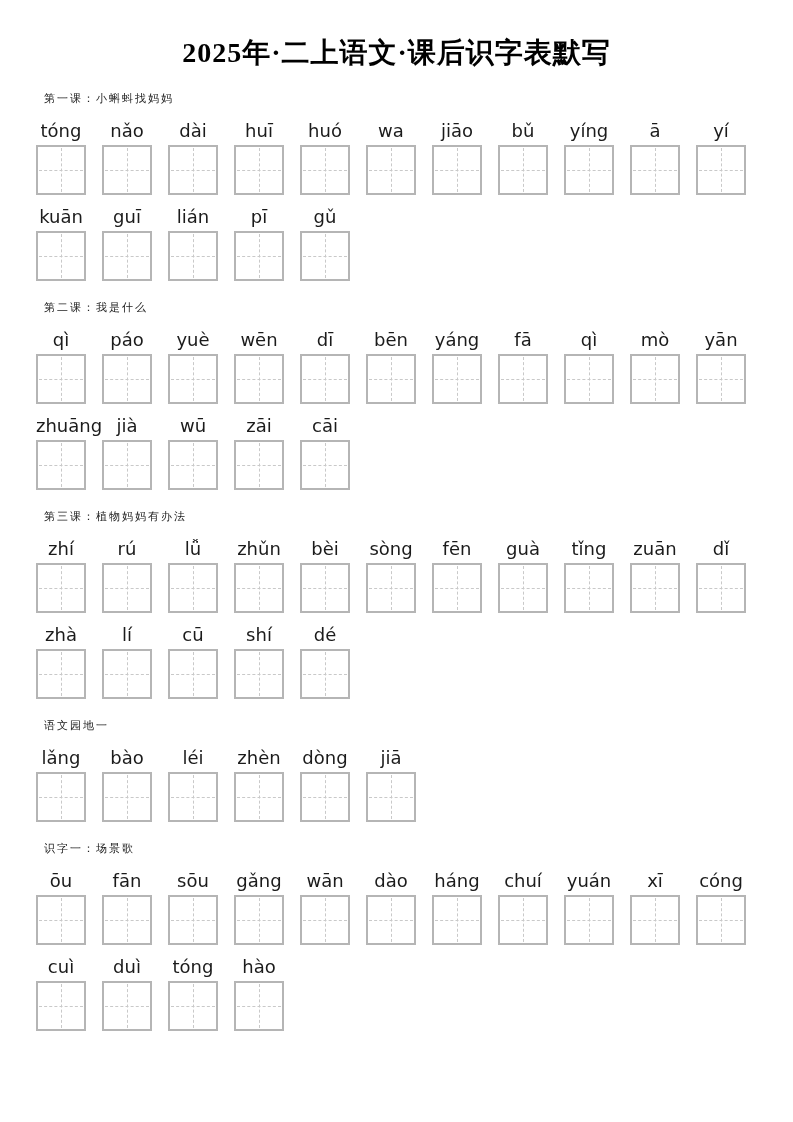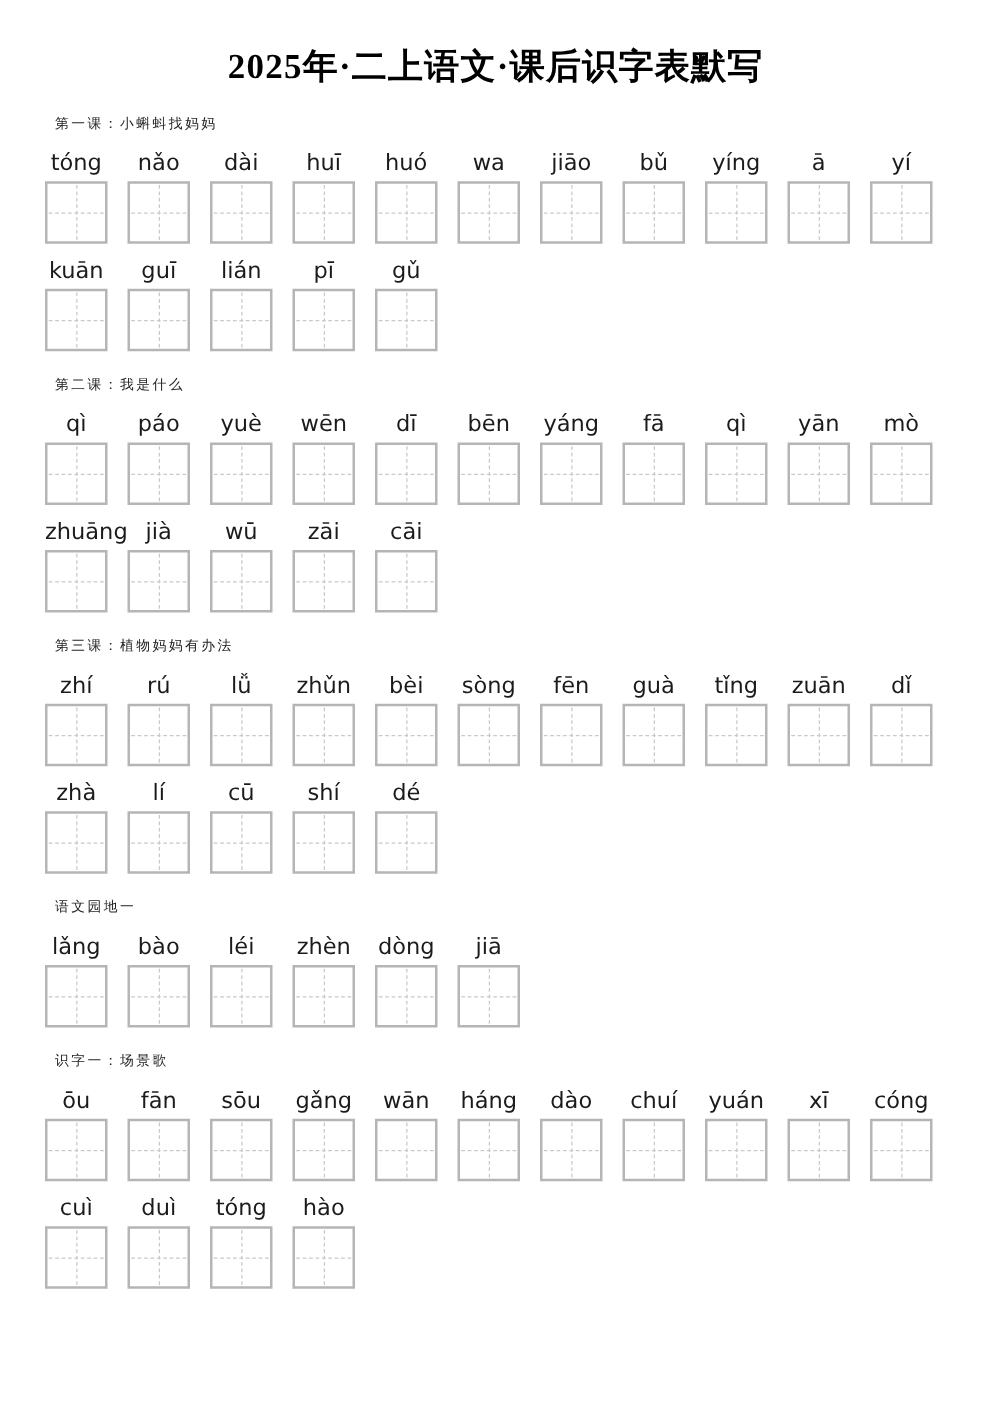--- a/index.html
+++ b/index.html
@@ -185,27 +185,27 @@
           </div>
           <div class="cell">
             <div class="pinyin">fā</div>
             <div class="box"></div>
           </div>
           <div class="cell">
             <div class="pinyin">qì</div>
             <div class="box"></div>
           </div>
           <div class="cell">
+            <div class="pinyin">mò</div>
+            <div class="box"></div>
+          </div>
+          <div class="cell">
             <div class="pinyin">yān</div>
             <div class="box"></div>
           </div>
-          <div class="cell">
-            <div class="pinyin">mò</div>
-            <div class="box"></div>
-          </div>
         </div>
         <div class="row">
           <div class="cell">
             <div class="pinyin">zhuāng</div>
             <div class="box"></div>
           </div>
           <div class="cell">
             <div class="pinyin">jià</div>
             <div class="box"></div>
           </div>
@@ -340,25 +340,25 @@
           </div>
           <div class="cell">
             <div class="pinyin">gǎng</div>
             <div class="box"></div>
           </div>
           <div class="cell">
             <div class="pinyin">wān</div>
             <div class="box"></div>
           </div>
           <div class="cell">
+            <div class="pinyin">dào</div>
+            <div class="box"></div>
+          </div>
+          <div class="cell">
             <div class="pinyin">háng</div>
-            <div class="box"></div>
-          </div>
-          <div class="cell">
-            <div class="pinyin">dào</div>
             <div class="box"></div>
           </div>
           <div class="cell">
             <div class="pinyin">chuí</div>
             <div class="box"></div>
           </div>
           <div class="cell">
             <div class="pinyin">yuán</div>
             <div class="box"></div>
           </div>

